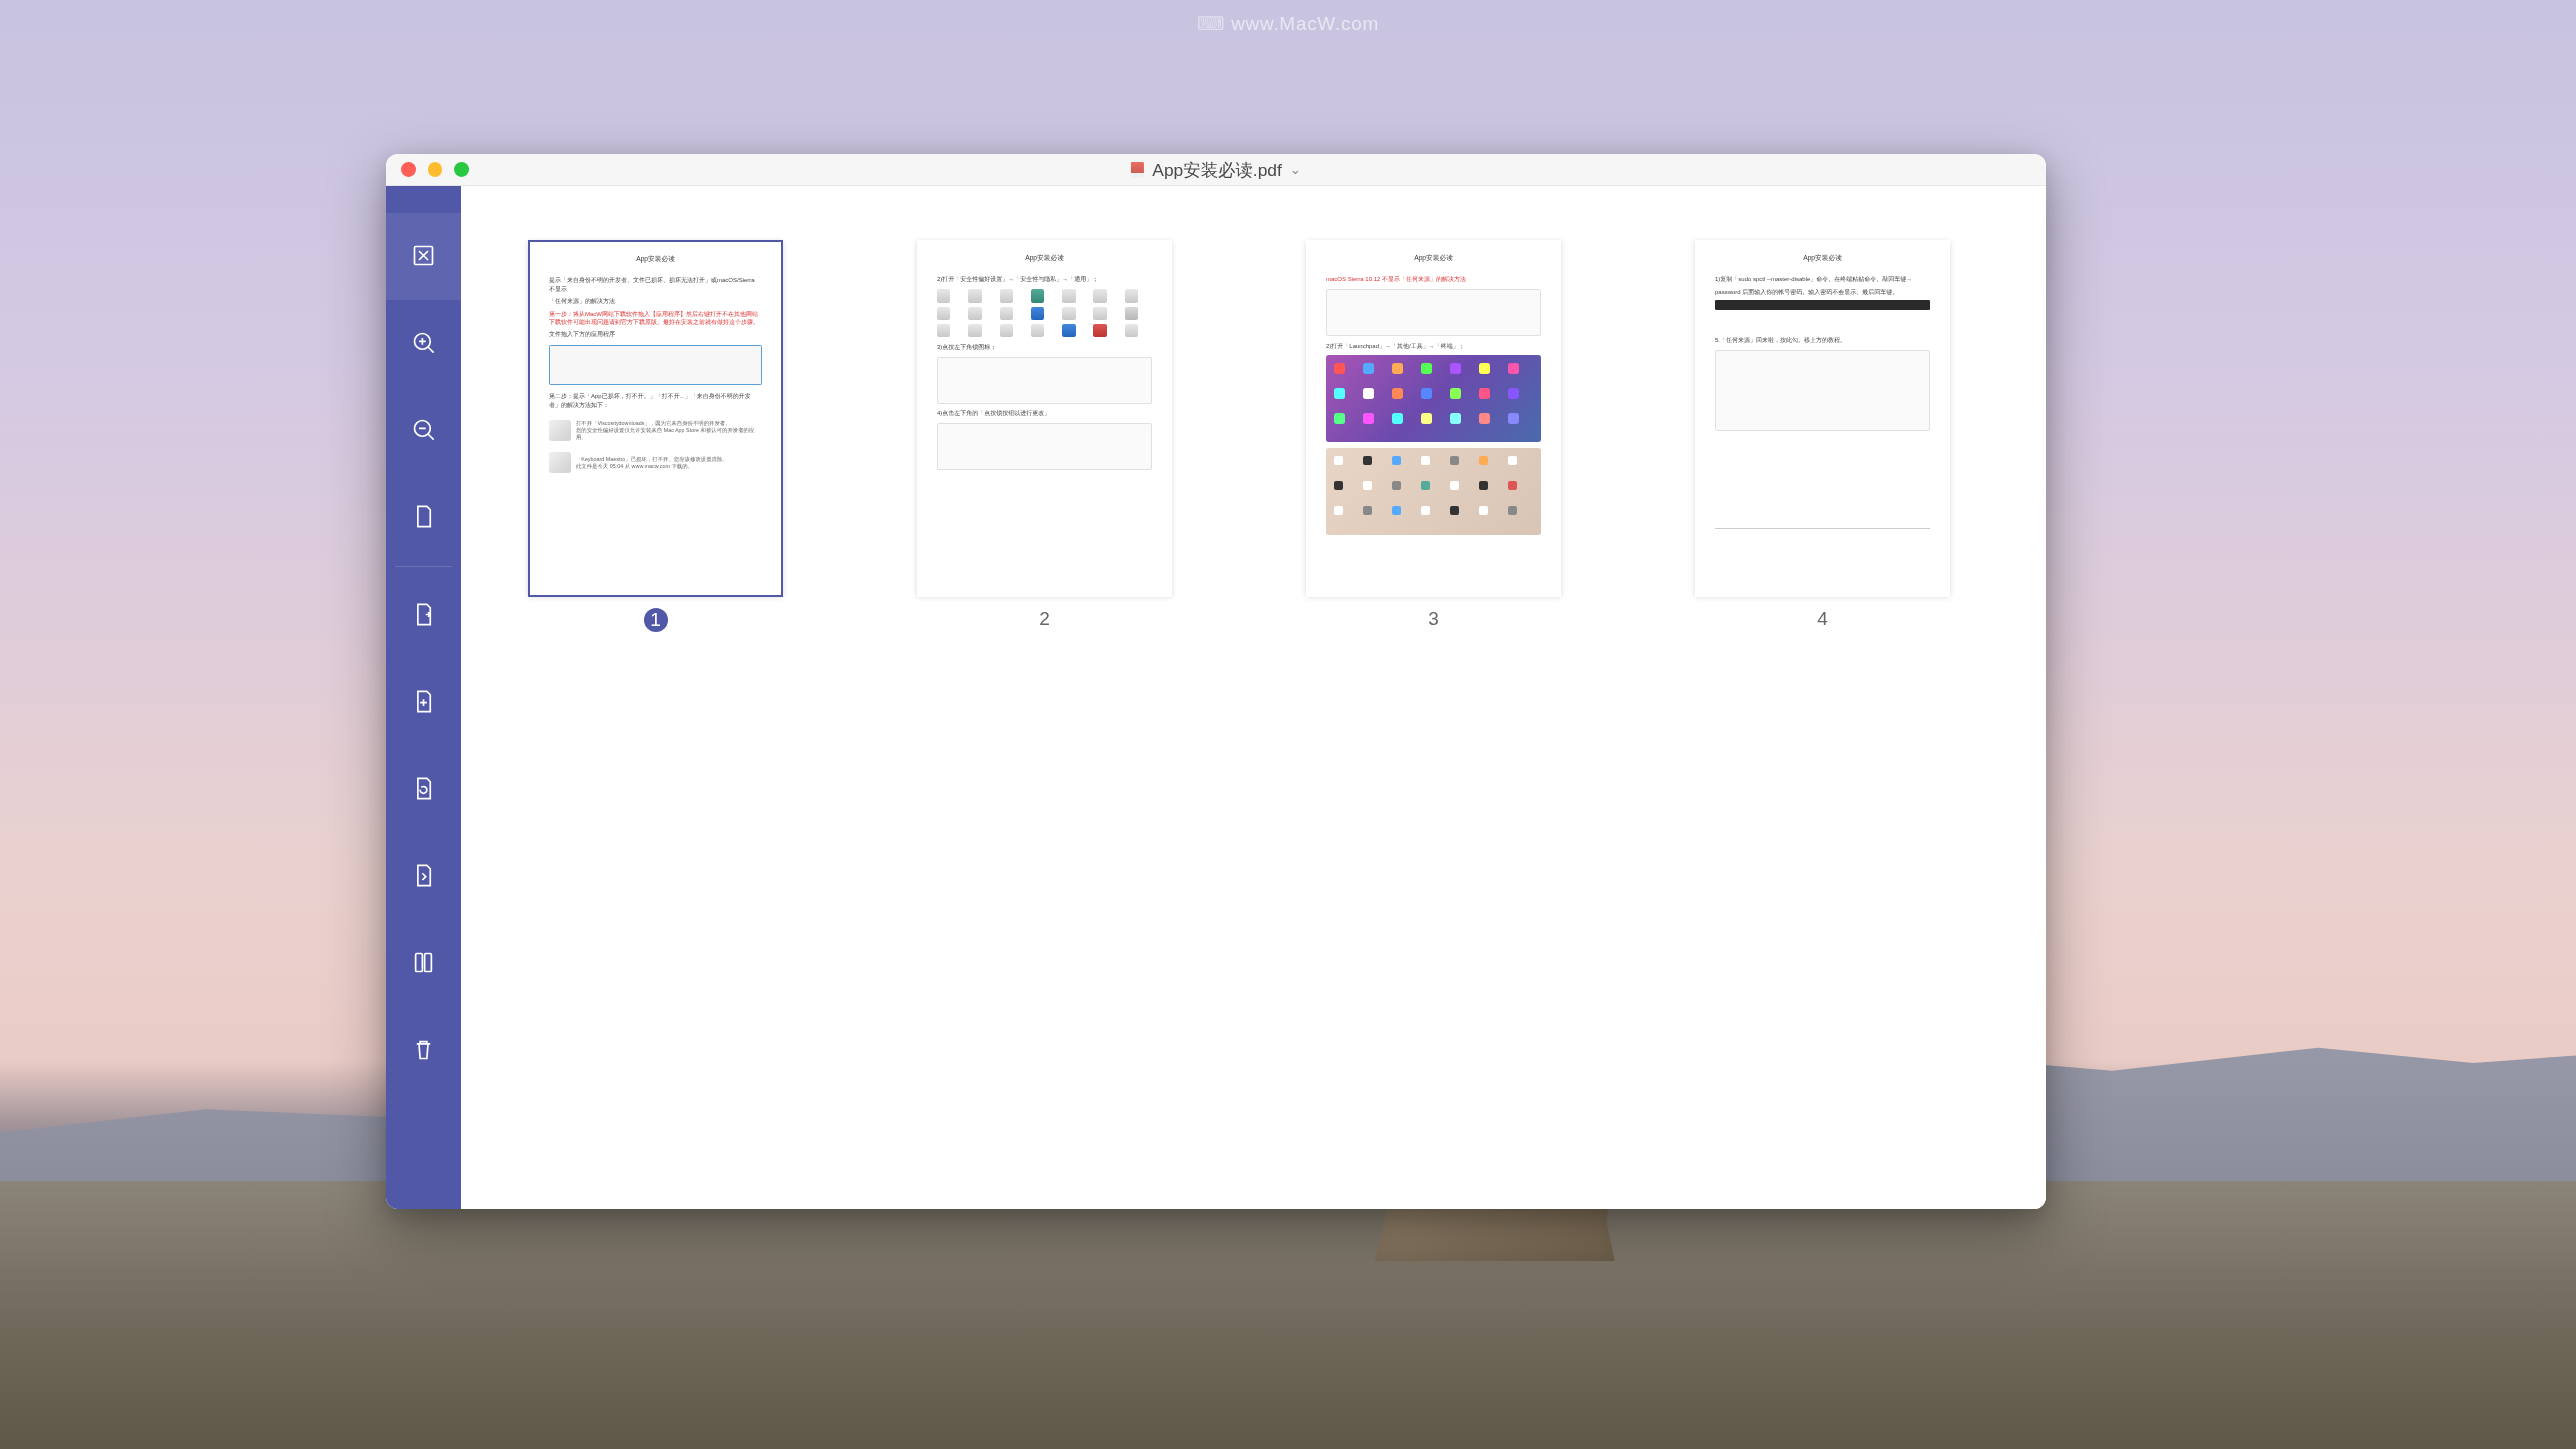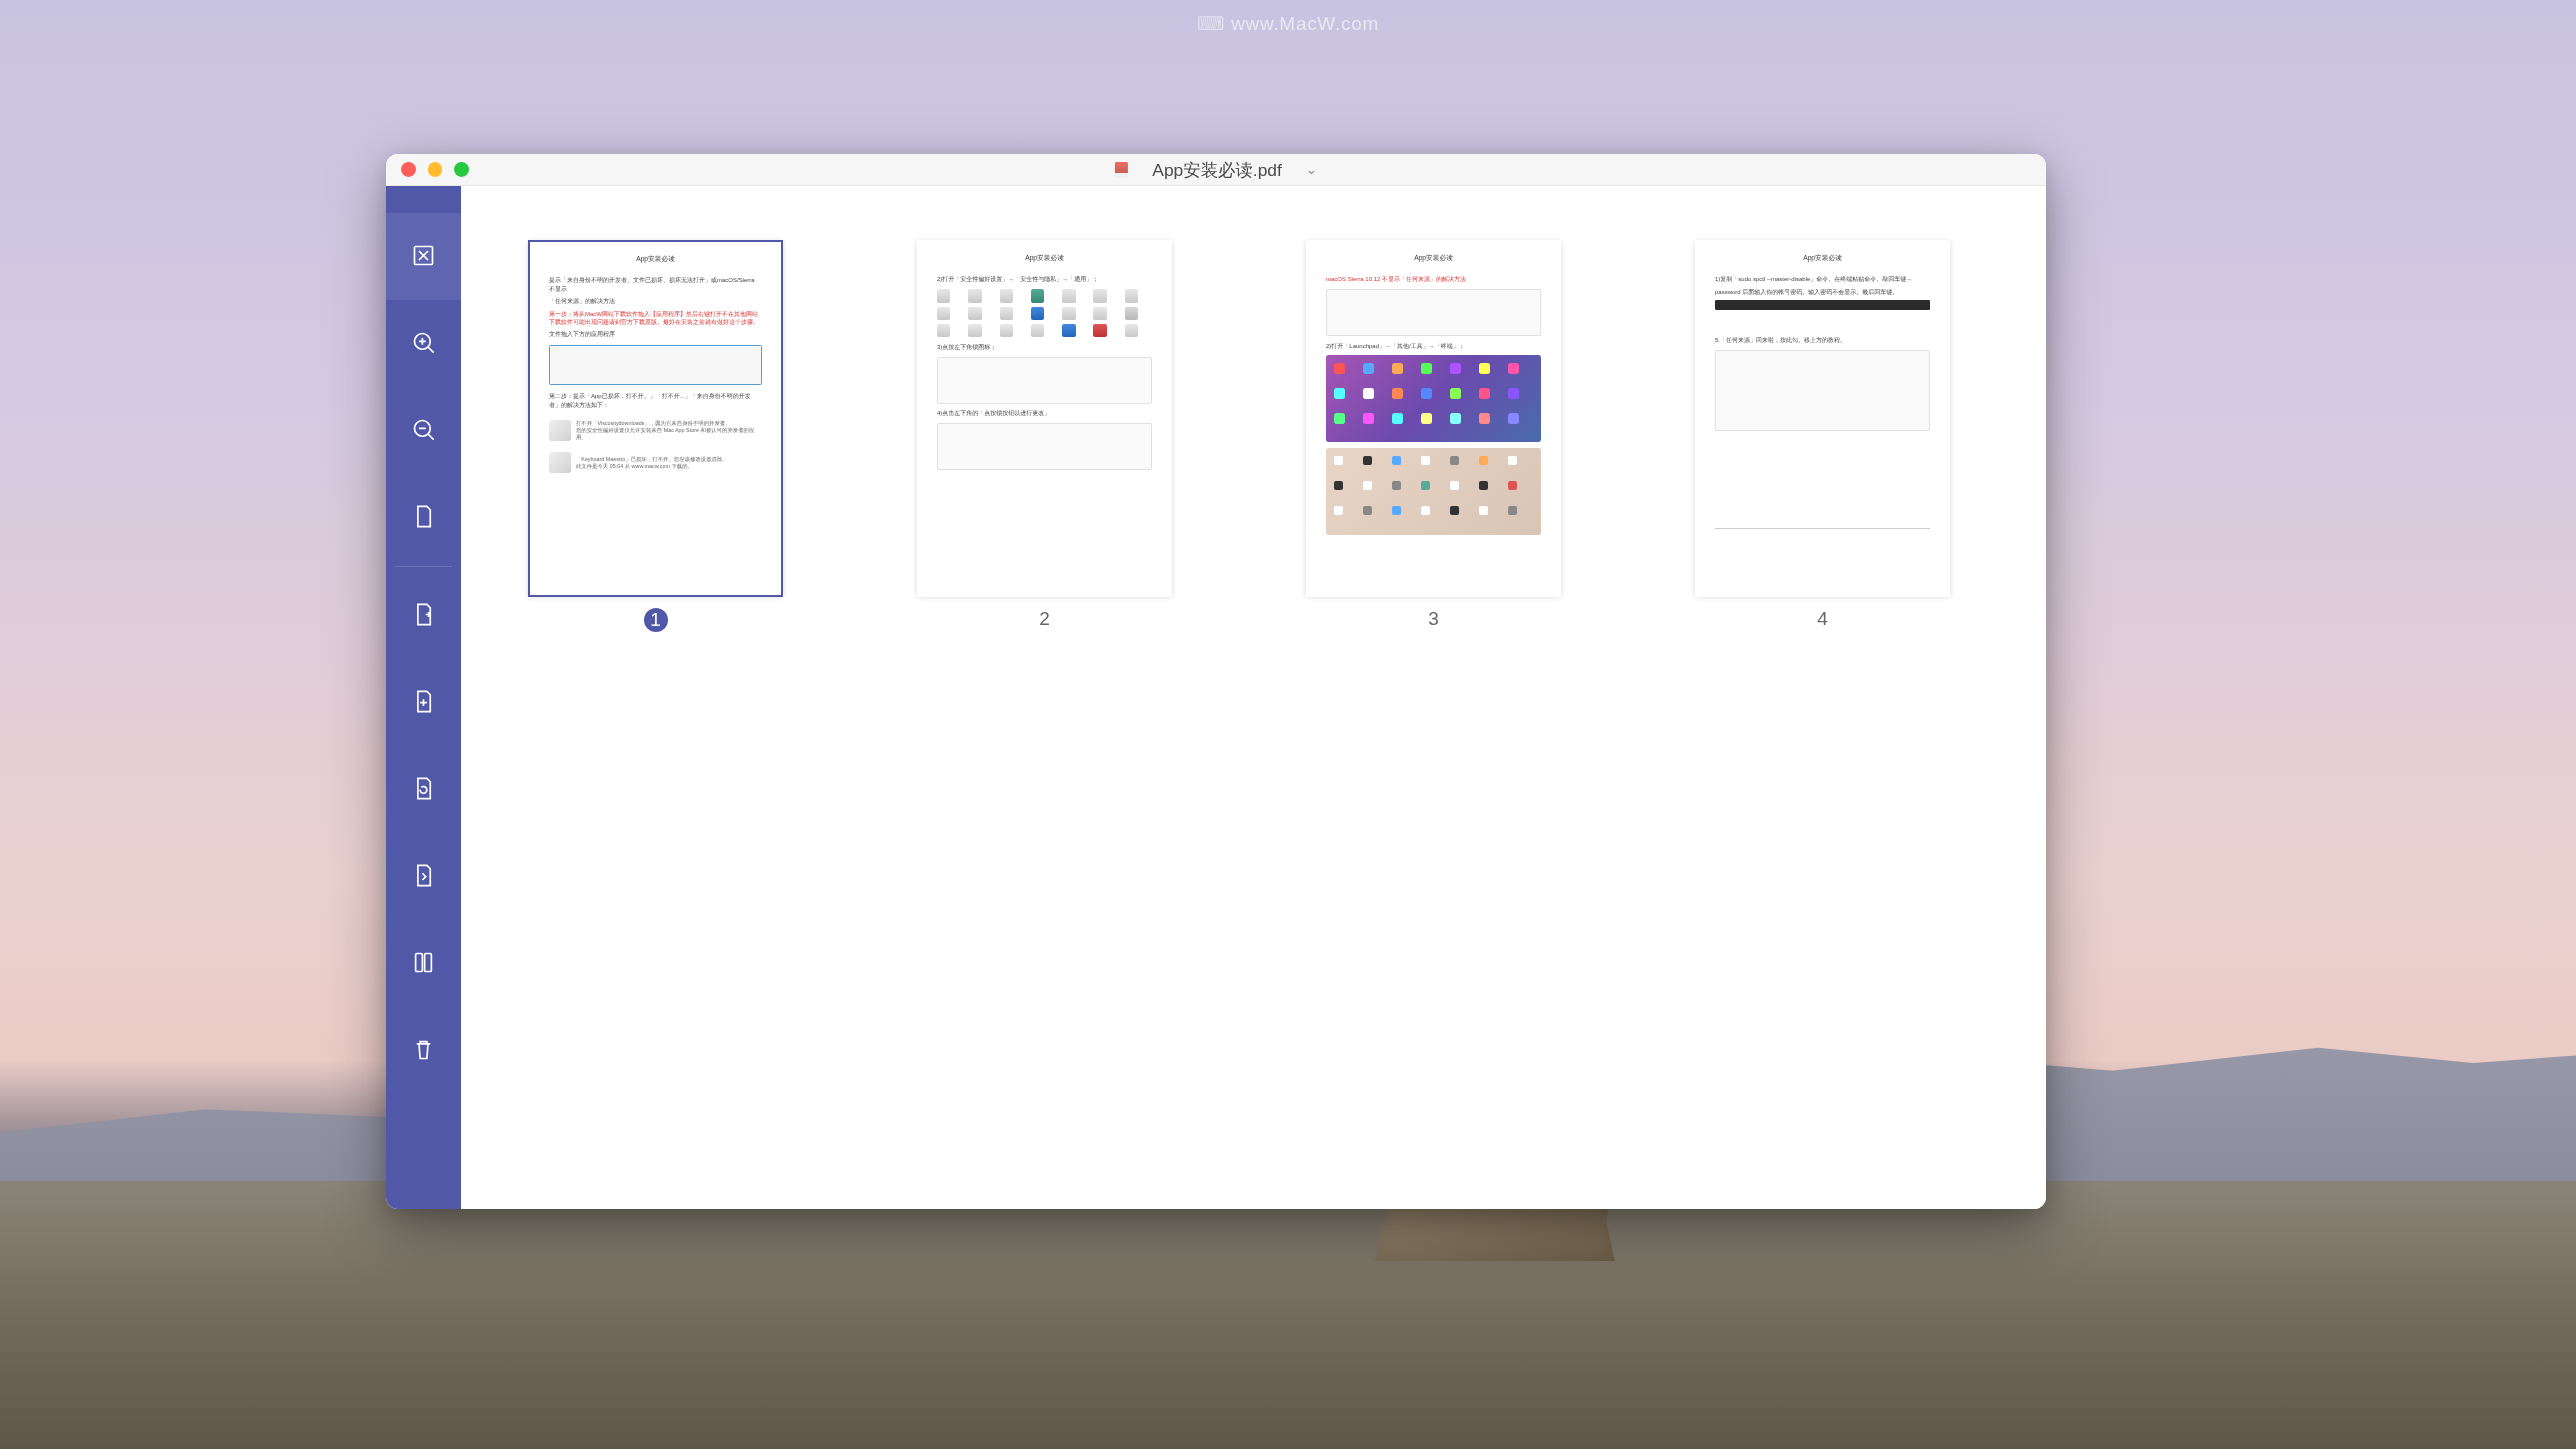--- a/index.html
+++ b/index.html
@@ -105,21 +105,21 @@
     }
     .traffic-close { background: #ff5f57; }
     .traffic-min { background: #febc2e; }
     .traffic-max { background: #28c840; }
     .title-center {
       position: absolute;
       left: 50%;
       transform: translateX(-50%);
       display: flex;
       align-items: center;
-      gap: 24px;
+      gap: 8px;
       color: #4a4a4a;
       font-size: 17.4px;
       text-align: center;
     }
     .title-icon {
       width: 13.4px;
       height: 16px;
       background: linear-gradient(to bottom, #e74c3c 0%, #c0392b 70%, #ecf0f1 70%);
       border-radius: 1.3px;
       opacity: 0.8;

